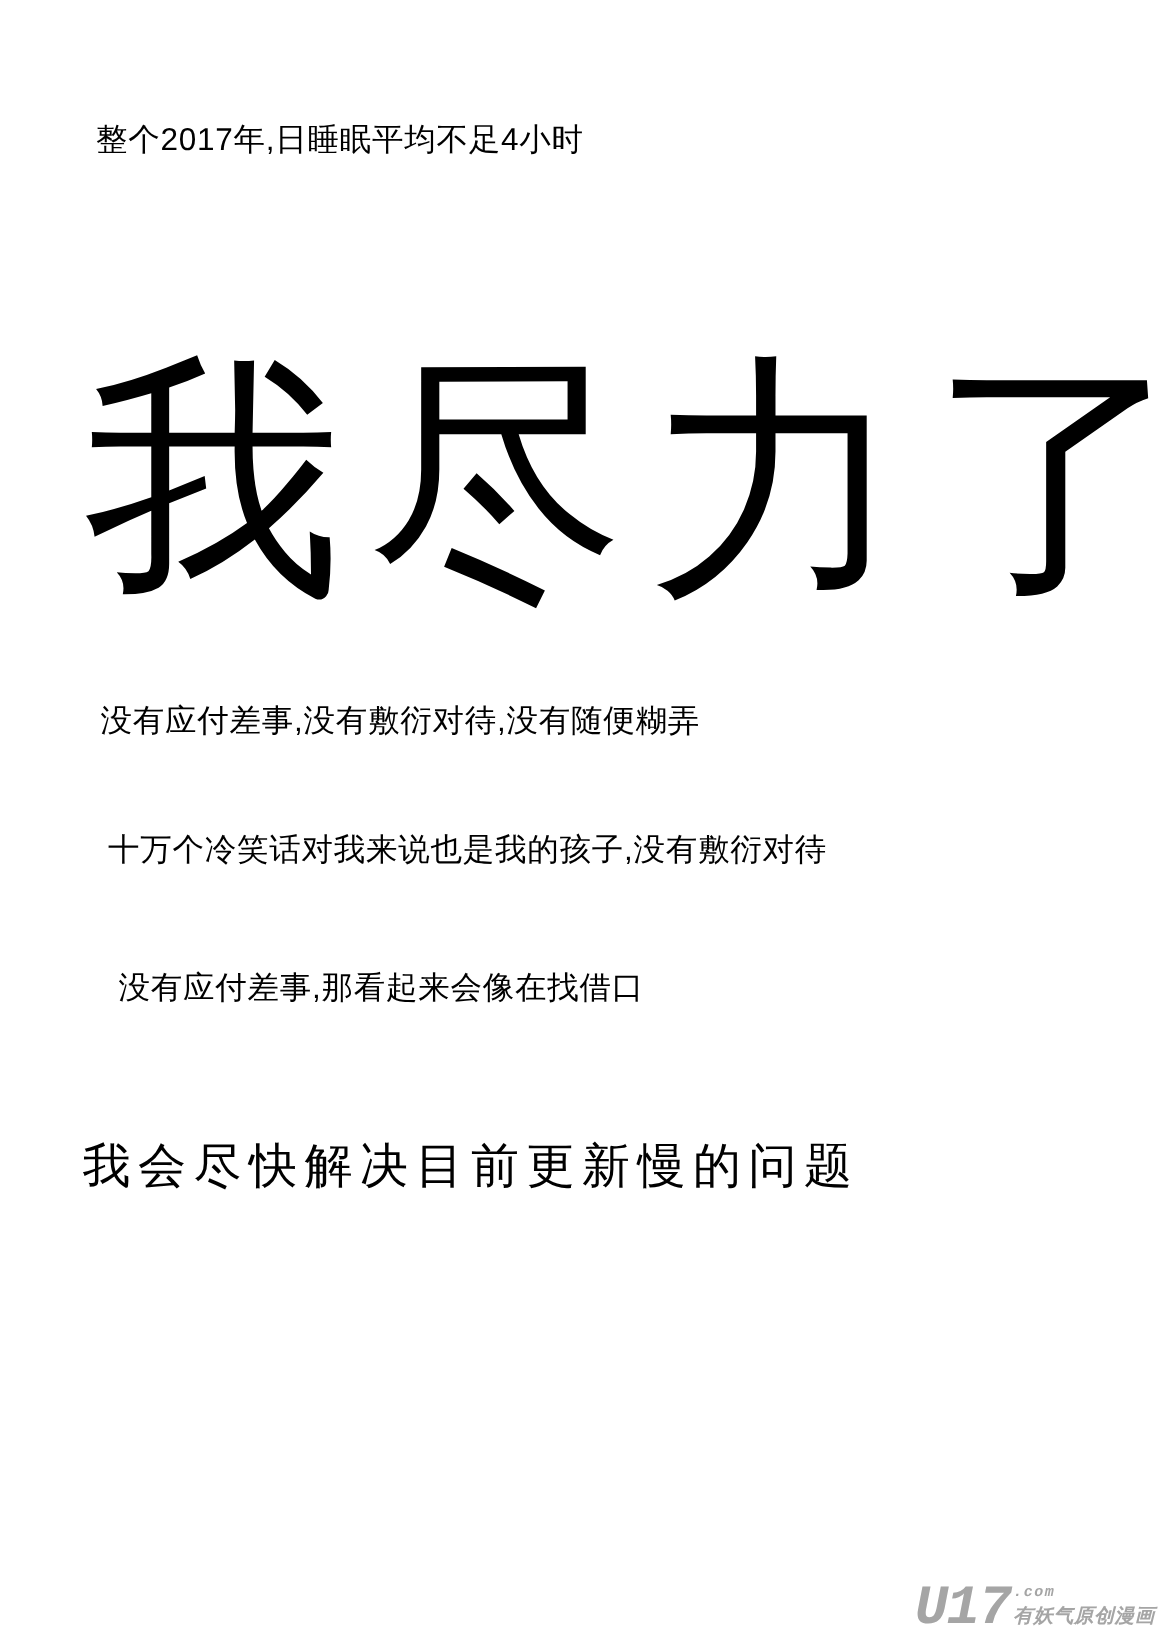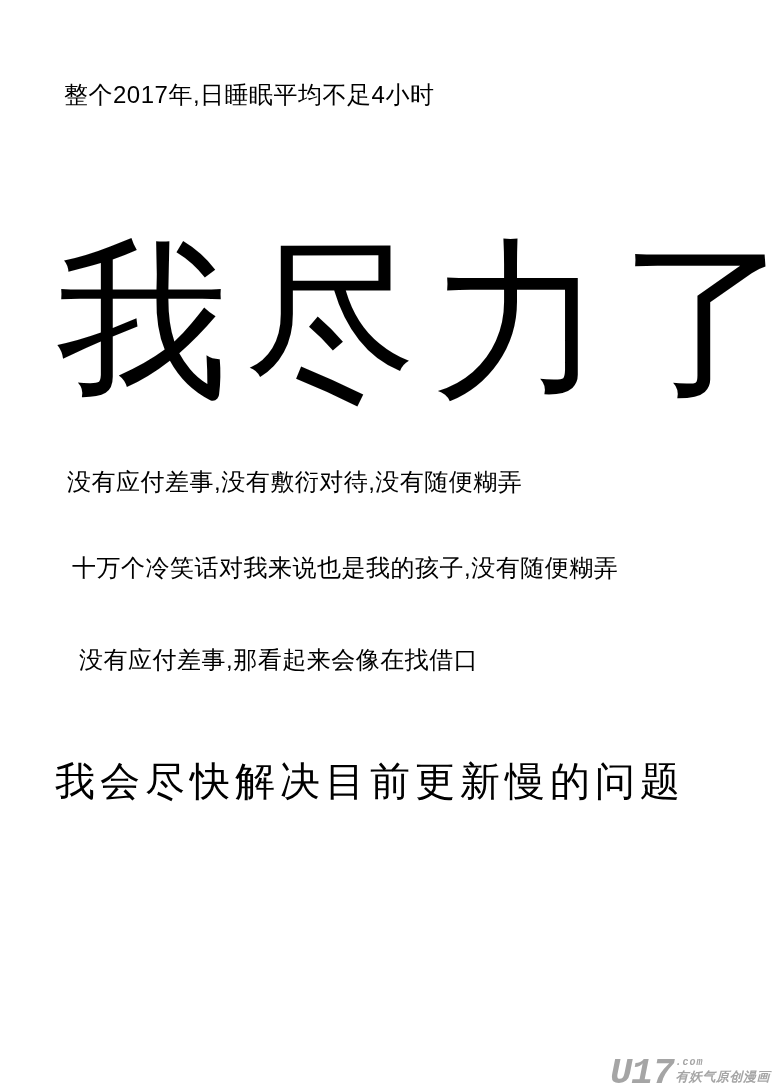--- a/index.html
+++ b/index.html
@@ -16,38 +16,38 @@
     font-family: "Liberation Sans", sans-serif;
     color: #000000;
   }
   .txt {
     position: absolute;
     white-space: nowrap;
     line-height: 1;
     color: #000000;
   }
   .small {
-    font-size: 24px;
+    font-size: 21px;
     letter-spacing: 0.5px;
   }
   .line1 { left: 64px;  top: 83px;  }
   .line2 { left: 68px;  top: 149px; }
   .line3 { left: 67px;  top: 470px; }
   .line4 { left: 72px;  top: 556px; }
   .line5 { left: 79px;  top: 648px; }
   .headline {
     left: 56px;
     top: 234px;
     font-size: 172px;
     letter-spacing: 16px;
   }
   .subheadline {
     left: 55px;
     top: 761px;
-    font-size: 40px;
+    font-size: 32px;
     letter-spacing: 5px;
   }
   .footline {
     left: 89px;
     top: 902px;
     font-size: 99px;
     letter-spacing: 1px;
   }
   .watermark {
     position: absolute;
@@ -91,21 +91,21 @@
 
 <div class="page">
 
   <div class="txt small line1">整个2017年,日睡眠平均不足4小时</div>
 
 
   <div class="txt headline">我尽力了</div>
 
   <div class="txt small line3">没有应付差事,没有敷衍对待,没有随便糊弄</div>
 
-  <div class="txt small line4">十万个冷笑话对我来说也是我的孩子,没有随便糊弄</div>
+  <div class="txt small line4">十万个冷笑话对我来说也是我的孩子,没有敷衍对待</div>
 
   <div class="txt small line5">没有应付差事,那看起来会像在找借口</div>
 
   <div class="txt subheadline">我会尽快解决目前更新慢的问题</div>
 
 
   <div class="watermark" style="color: rgb(165, 165, 165); font-family: Liberation Mono, monospace;">
     <span class="wm-brand" style="color: rgb(165, 165, 165);">U17</span>
     <span class="wm-right">
       <span class="wm-com" style="color: rgb(165, 165, 165);">.com</span>

